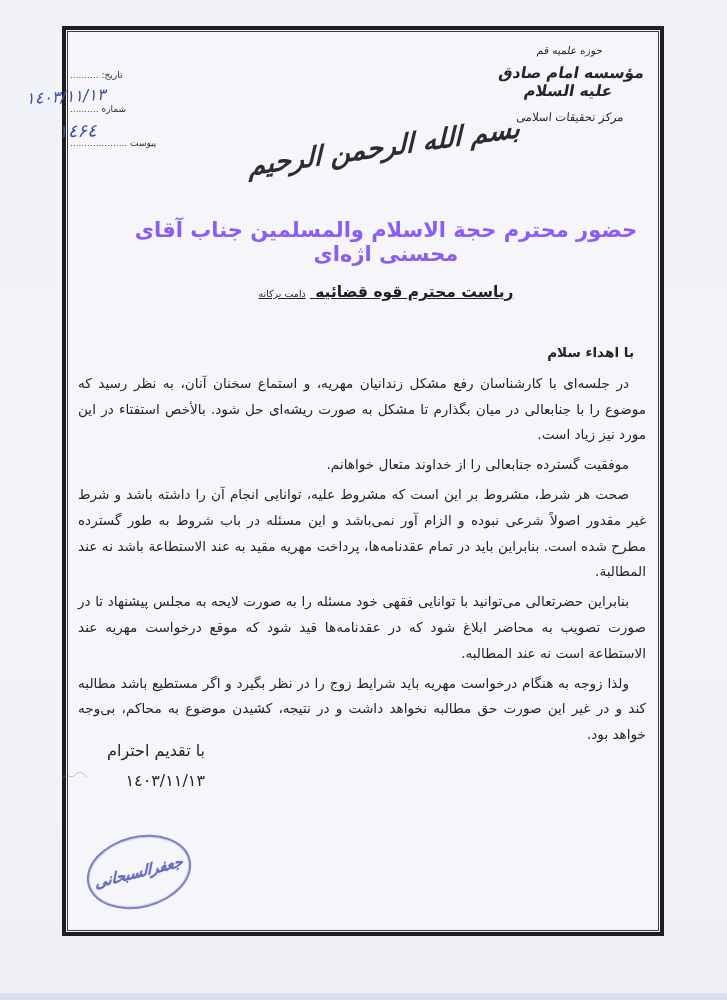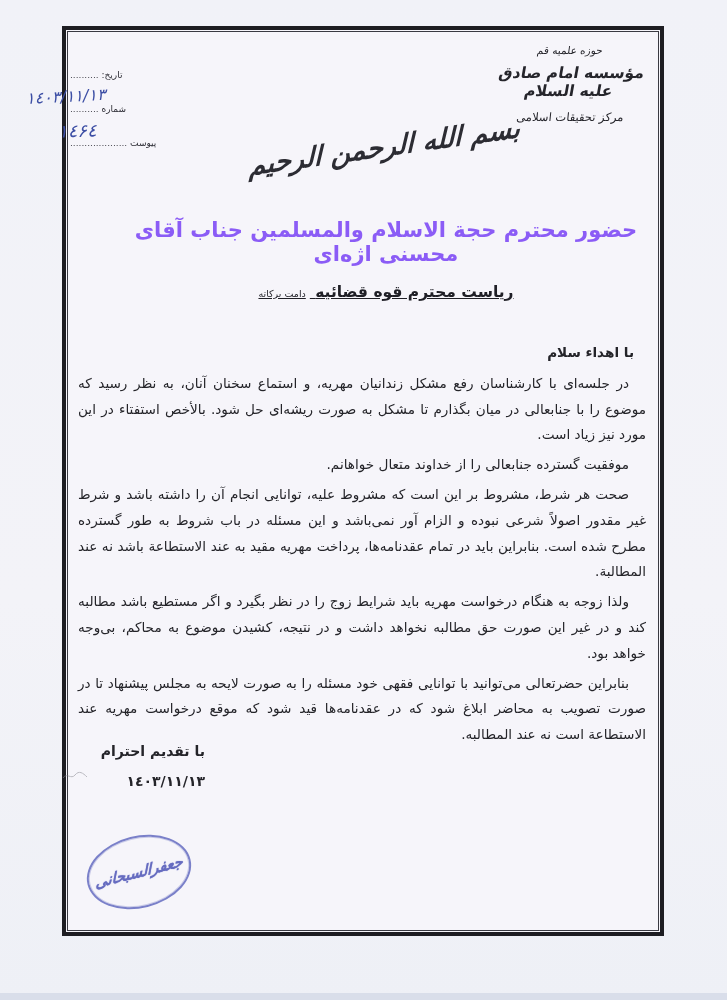--- a/index.html
+++ b/index.html
@@ -85,23 +85,22 @@
   .body-text{
     position:absolute;top:310px;right:14px;left:12px;
     font-size:13.6px;line-height:25.8px;
     text-align:justify;color:#242429;
   }
   .salutation{font-weight:700;margin:0 12px 5px 0;}
   .body-text p{margin:0 0 4px 0;text-indent:17px;}
   
   .closing{
     position:absolute;top:706px;right:auto;left:14px;width:125px;
-    font-size:14px;line-height:30px;color:#242429;
+    font-size:16px;line-height:30px;color:#242429;
     text-align:right;
-    font-weight:bold;
   }
   .closing .sig-scribble{
     position:absolute;top:34px;left:-18px;opacity:.55;
   }
   
   .stamp{
     position:absolute;top:806px;left:20px;width:106px;height:72px;
     transform:rotate(-14deg);
   }
   .stamp-oval{
@@ -160,22 +159,22 @@
         <span class="suffix">دامت برکاته</span>
       </div>
     </div>
 
     <div class="body-text">
       <div class="salutation">با اهداء سلام</div>
       <div>
           <p>در جلسه‌ای با کارشناسان رفع مشکل زندانیان مهریه، و استماع سخنان آنان، به نظر رسید که موضوع را با جنابعالی در میان بگذارم تا مشکل به صورت ریشه‌ای حل شود. بالأخص استفتاء در این مورد نیز زیاد است.</p>
           <p>موفقیت گسترده جنابعالی را از خداوند متعال خواهانم.</p>
           <p>صحت هر شرط، مشروط بر این است که مشروط علیه، توانایی انجام آن را داشته باشد و شرط غیر مقدور اصولاً شرعی نبوده و الزام آور نمی‌باشد و این مسئله در باب شروط به طور گسترده مطرح شده است. بنابراین باید در تمام عقدنامه‌ها، پرداخت مهریه مقید به عند الاستطاعة باشد نه عند المطالبة.</p>
+          <p>بنابراین حضرتعالی می‌توانید با توانایی فقهی خود مسئله را به صورت لایحه به مجلس پیشنهاد تا در صورت تصویب به محاضر ابلاغ شود که در عقدنامه‌ها قید شود که موقع درخواست مهریه عند الاستطاعة است نه عند المطالبه.</p>
           <p>ولذا زوجه به هنگام درخواست مهریه باید شرایط زوج را در نظر بگیرد و اگر مستطیع باشد مطالبه کند و در غیر این صورت حق مطالبه نخواهد داشت و در نتیجه، کشیدن موضوع به محاکم، بی‌وجه خواهد بود.</p>
-          <p>بنابراین حضرتعالی می‌توانید با توانایی فقهی خود مسئله را به صورت لایحه به مجلس پیشنهاد تا در صورت تصویب به محاضر ابلاغ شود که در عقدنامه‌ها قید شود که موقع درخواست مهریه عند الاستطاعة است نه عند المطالبه.</p>
         </div>
     </div>
 
     <div class="closing">
       <div>با تقدیم احترام</div>
       <div>١٤٠٣/١١/١٣</div>
       <svg class="sig-scribble" width="26" height="12" viewBox="0 0 26 12">
         <path d="M1 8 C5 2, 9 10, 13 5 S 21 3, 25 7" stroke="#8a8a92" stroke-width="1" fill="none"></path>
       </svg>
     </div>

